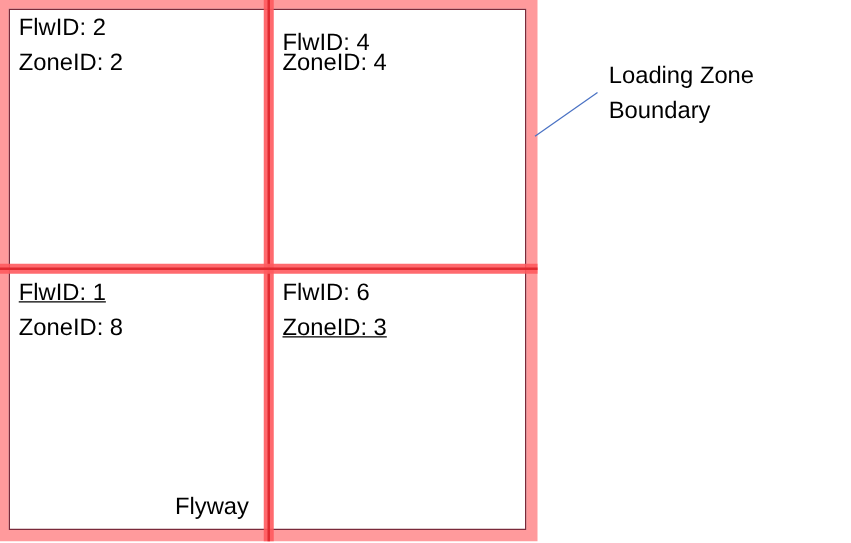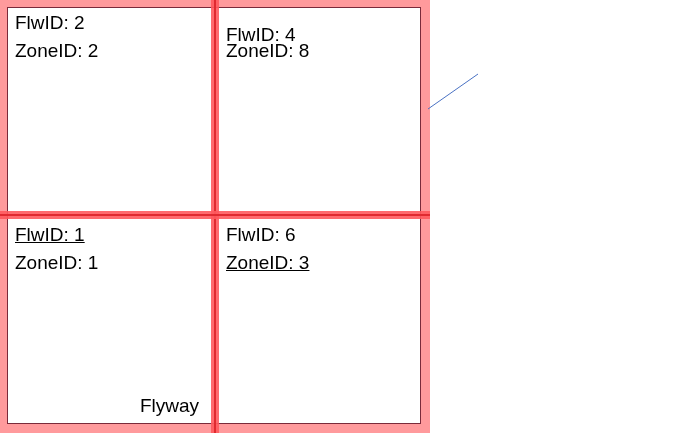--- a/index.html
+++ b/index.html
@@ -25,29 +25,31 @@
   </div>
   <div class="vline"></div>
   <div class="vline2"></div>
   <div class="hline"></div>
   <div class="hline2"></div>
 
   <div class="lbl" style="left:15px;top:10px;">FlwID: 2</div>
   <div class="lbl" style="left:15px;top:38px;">ZoneID: 2</div>
 
   <div class="lbl" style="left:226px;top:22px;">FlwID: 4</div>
-  <div class="lbl" style="left:226px;top:38px;">ZoneID: 8</div>
+  <div class="lbl" style="left:226px;top:38px;">ZoneID: 4</div>
 
   <div class="lbl" style="left:15px;top:222px;text-decoration:underline;">FlwID: 1</div>
-  <div class="lbl" style="left:15px;top:250px;">ZoneID: 1</div>
+  <div class="lbl" style="left:15px;top:250px;">ZoneID: 8</div>
 
   <div class="lbl" style="left:226px;top:222px;">FlwID: 6</div>
   <div class="lbl" style="left:226px;top:250px;text-decoration:underline;">ZoneID: 3</div>
 
   <div class="lbl" style="left:140px;top:393px;">Flyway</div>
 
   <svg class="leader" width="681" height="434">
     <line x1="428" y1="109" x2="478" y2="74" stroke="#4a72c4" stroke-width="1"></line>
   </svg>
 
   <div class="callout">
+    <div>Loading Zone</div>
+    <div>Boundary</div>
   </div>
 </div>
 
 </body></html>

